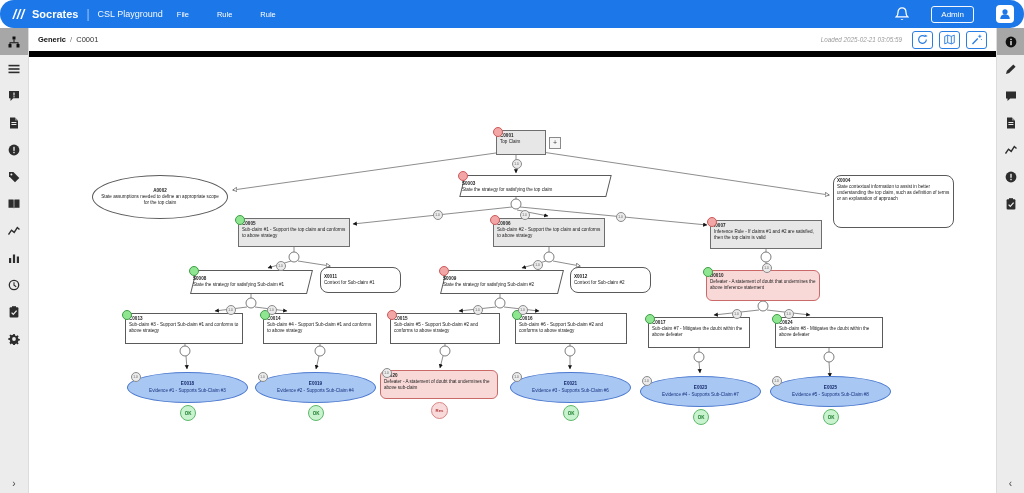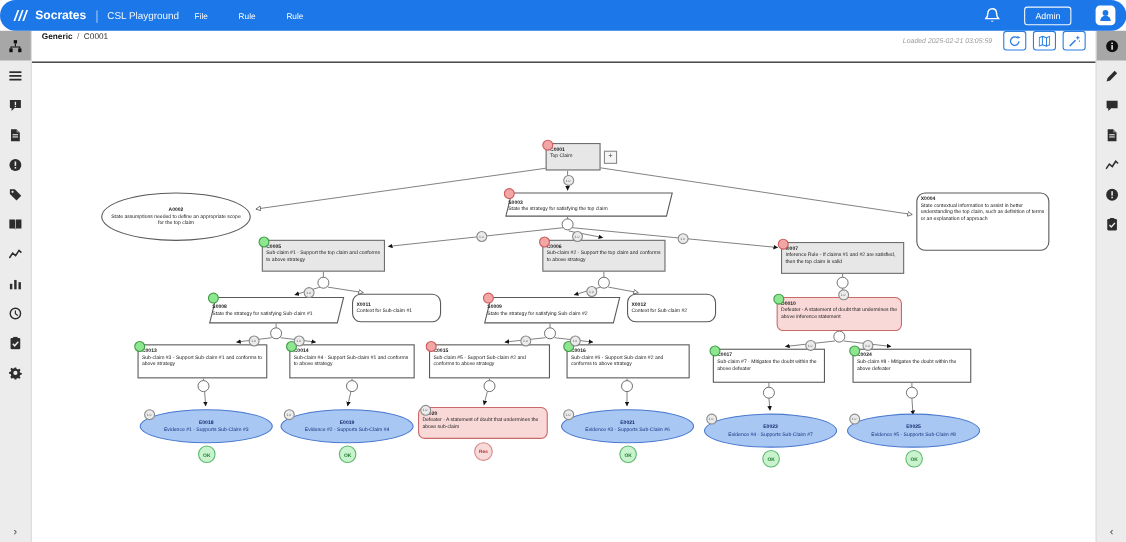--- a/index.html
+++ b/index.html
@@ -16,21 +16,21 @@
   .menus{display:flex;gap:28px;margin-left:14px;}
   .menu-item{font-size:7.5px;cursor:pointer;}
   .tb-right{margin-left:auto;display:flex;align-items:center;gap:22px;margin-right:10px;}
   .admin-btn{border:1px solid rgba(255,255,255,.95);border-radius:3px;font-size:8px;
              padding:3px 9px;background:transparent;color:#fff;}
   .avatar-btn{width:18px;height:18px;border-radius:4px;background:#fff;display:flex;
               align-items:center;justify-content:center;color:#1c77e8;}
 
   
   .toolbar{position:absolute;left:28px;top:28px;width:969px;height:29px;background:#fff;
-           border-bottom:1px solid #000000;display:flex;align-items:flex-start;
+           border-bottom:6px solid #000000;display:flex;align-items:center;
            padding:0 10px;box-sizing:border-box;z-index:9;}
   .crumb{font-size:7.5px;color:#333;}
   .crumb b{font-weight:bold;color:#111;}
   .crumb .sep{color:#777;margin:0 2px;}
   .tool-right{margin-left:auto;display:flex;align-items:center;gap:6px;}
   .loaded{font-size:6.3px;font-style:italic;color:#9a9a9a;margin-right:4px;}
   .tbtn{width:21px;height:18px;border:1px solid #2a7de1;border-radius:3px;background:#fff;
         color:#2a7de1;display:flex;align-items:center;justify-content:center;padding:0;}
 
   

